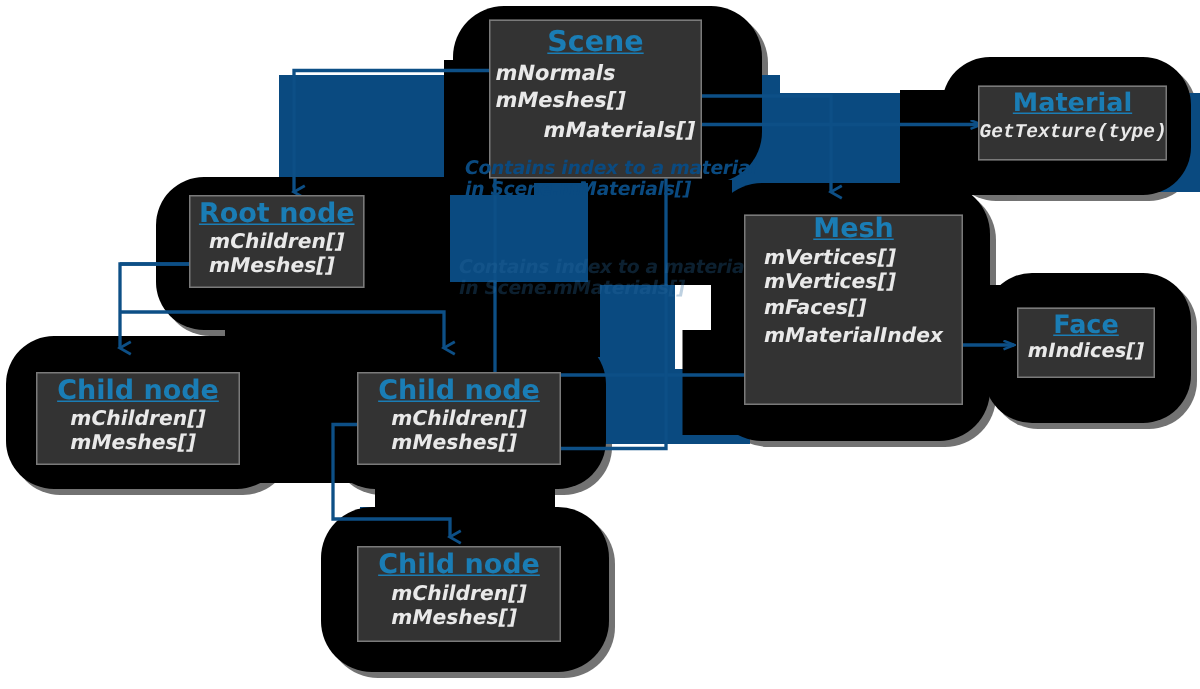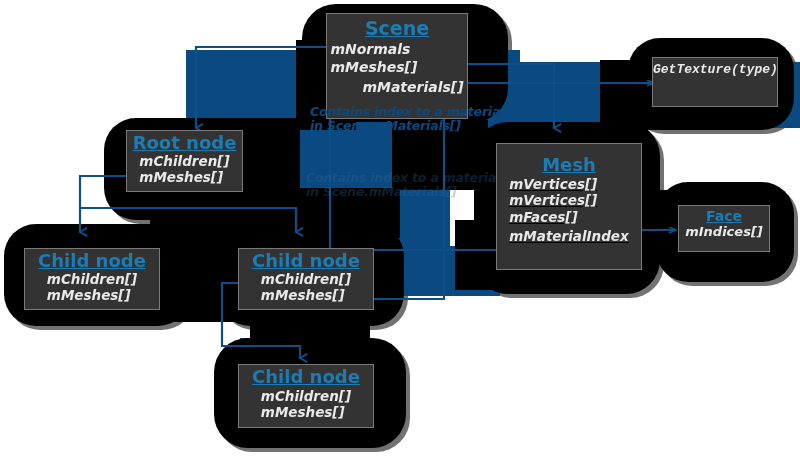--- a/index.html
+++ b/index.html
@@ -124,35 +124,36 @@
   <div class="node-box" style="left:326px;top:13px;width:142px;height:106px;padding-top:5px;">
     <div class="node-title" style="font-size:19px;">Scene</div>
     <div class="fields" style="margin-top:2px;">
       <div class="node-field" style="font-size:14px;">mNormals</div>
       <div class="node-field" style="font-size:14px;margin-top:2px;">mMeshes[]</div>
       <div class="node-field" style="font-size:14px;margin-top:3px;margin-left:32px;">mMaterials[]</div>
     </div>
   </div>
 
   <div class="node-box" style="left:652px;top:57px;width:126px;height:50px;padding-top:3px;">
+    <div class="node-title" style="font-size:17px;">Material</div>
     <div class="node-field" style="font-size:13px;text-align:center;margin-top:1px;font-family:Liberation Mono, monospace;">GetTexture(type)</div>
   </div>
 
-  <div class="node-box" style="left:496px;top:143px;width:146px;height:127px;padding-top:12px;">
+  <div class="node-box" style="left:496px;top:143px;width:146px;height:127px;padding-top:0;">
     <div class="node-title" style="font-size:18px;">Mesh</div>
-    <div class="fields" style="margin-top:2px;text-decoration:underline;">
+    <div class="fields" style="margin-top:2px;">
       <div class="node-field" style="font-size:13.5px;">mVertices[]</div>
       <div class="node-field" style="font-size:13.5px;">mVertices[]</div>
       <div class="node-field" style="font-size:13.5px;margin-top:1px;">mFaces[]</div>
       <div class="node-field" style="font-size:13.5px;margin-top:3px;">mMaterialIndex</div>
     </div>
   </div>
 
   <div class="node-box" style="left:678px;top:205px;width:92px;height:47px;padding-top:3px;">
-    <div class="node-title" style="font-size:14px;">Face</div>
+    <div class="node-title" style="font-size:17px;">Face</div>
     <div class="node-field" style="font-size:13px;text-align:center;">mIndices[]</div>
   </div>
 
   <div class="node-box" style="left:126px;top:130px;width:117px;height:62px;padding-top:3px;">
     <div class="node-title" style="font-size:18px;">Root node</div>
     <div class="fields" style="margin-top:1px;">
       <div class="node-field" style="font-size:13.5px;">mChildren[]</div>
       <div class="node-field" style="font-size:13.5px;">mMeshes[]</div>
     </div>
   </div>

